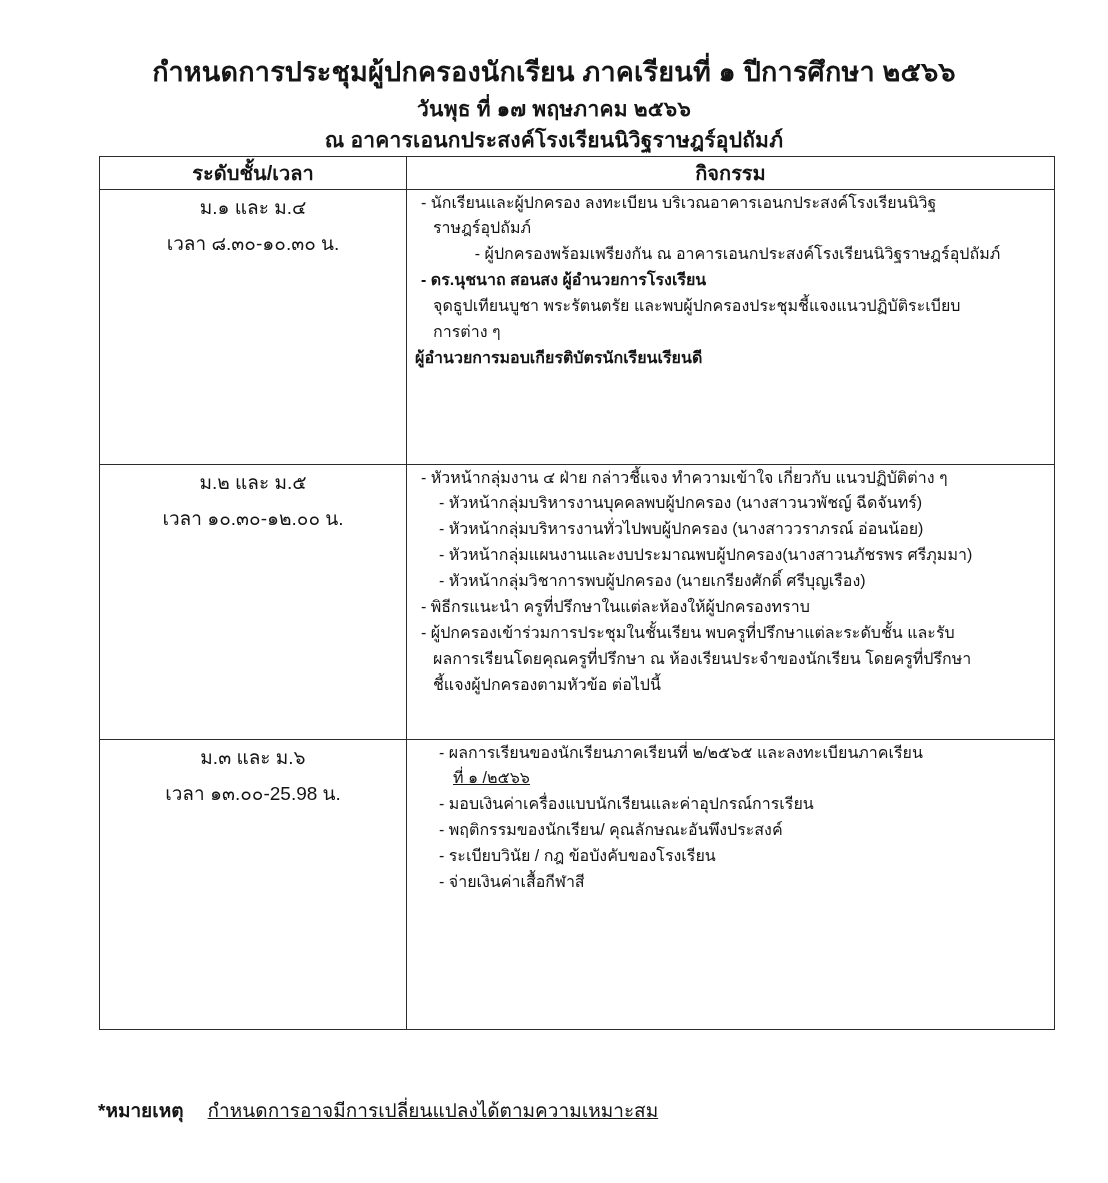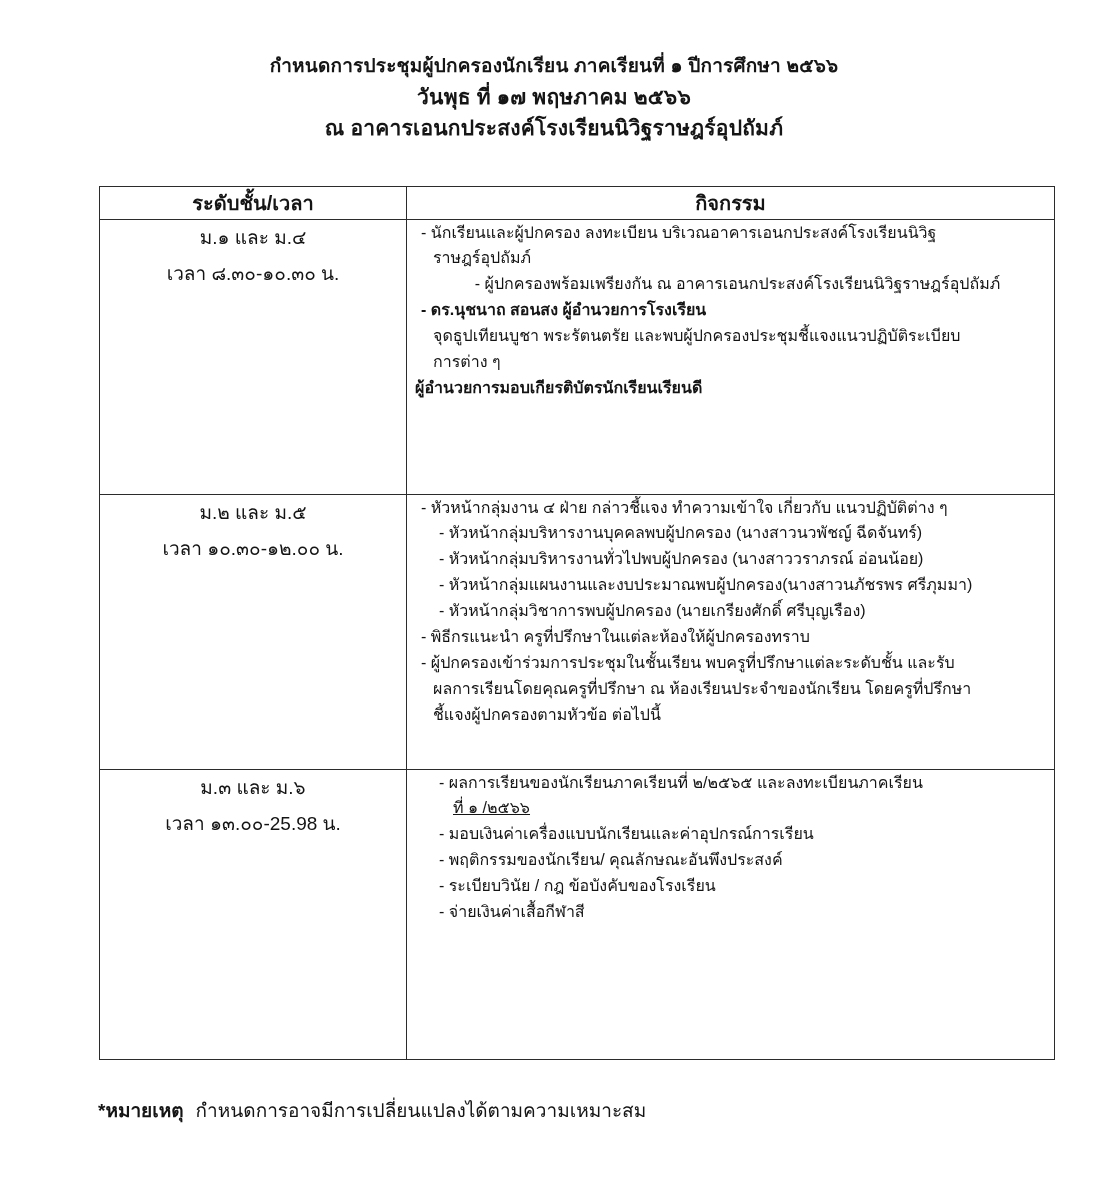--- a/index.html
+++ b/index.html
@@ -25,26 +25,25 @@
   .header {
     text-align: center;
     line-height: 1.5;
   }
   .header .line {
     font-size: 21px;
     font-weight: 600;
     letter-spacing: 0.2px;
     color: #151515;
   }
-  .header .line1 { font-size: 19px; }
+  .header .line1 { font-size: 27px; }
   .header .line2 { font-size: 21px; }
   .header .line3 { font-size: 21px; }
 
   .table-wrap {
-    margin-top: 42px;
     margin-left: 49px;
     width: 955px;
   }
   table.schedule {
     border-collapse: collapse;
     width: 100%;
     table-layout: fixed;
   }
   table.schedule td, table.schedule th {
     border: 1px solid #2b2b2b;
@@ -86,22 +85,23 @@
     position: absolute;
     left: 98px;
     bottom: 58px;
     font-size: 19px;
     color: #141414;
   }
   .note b {
     font-weight: 700;
   }
   .note .note-text {
-    margin-left: 12px;
+    margin-left: 24px;
     font-weight: 400;
+    text-decoration: underline;
   }
   .col-time { width: 307px; }
   .col-act { width: 648px; }
 </style>
 </head>
 <body>
 
 <div class="page">
 
   <div class="header">

